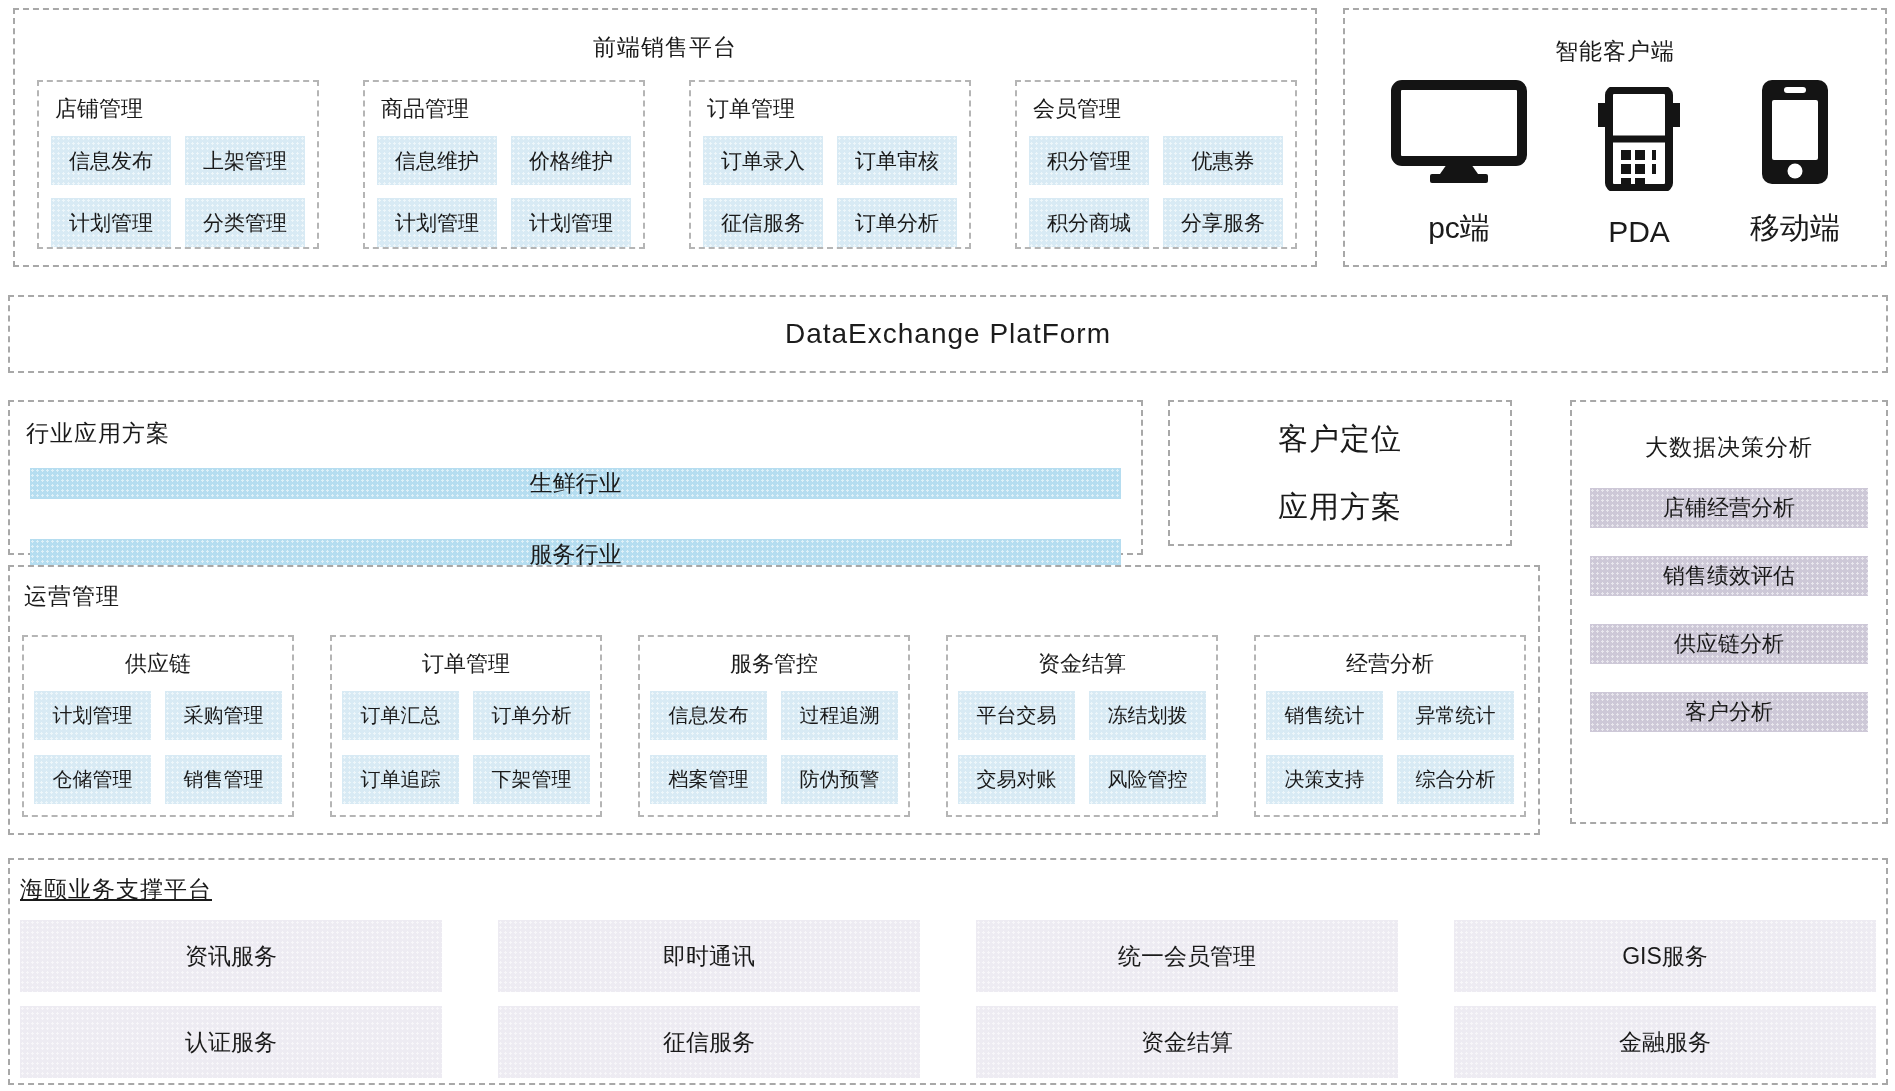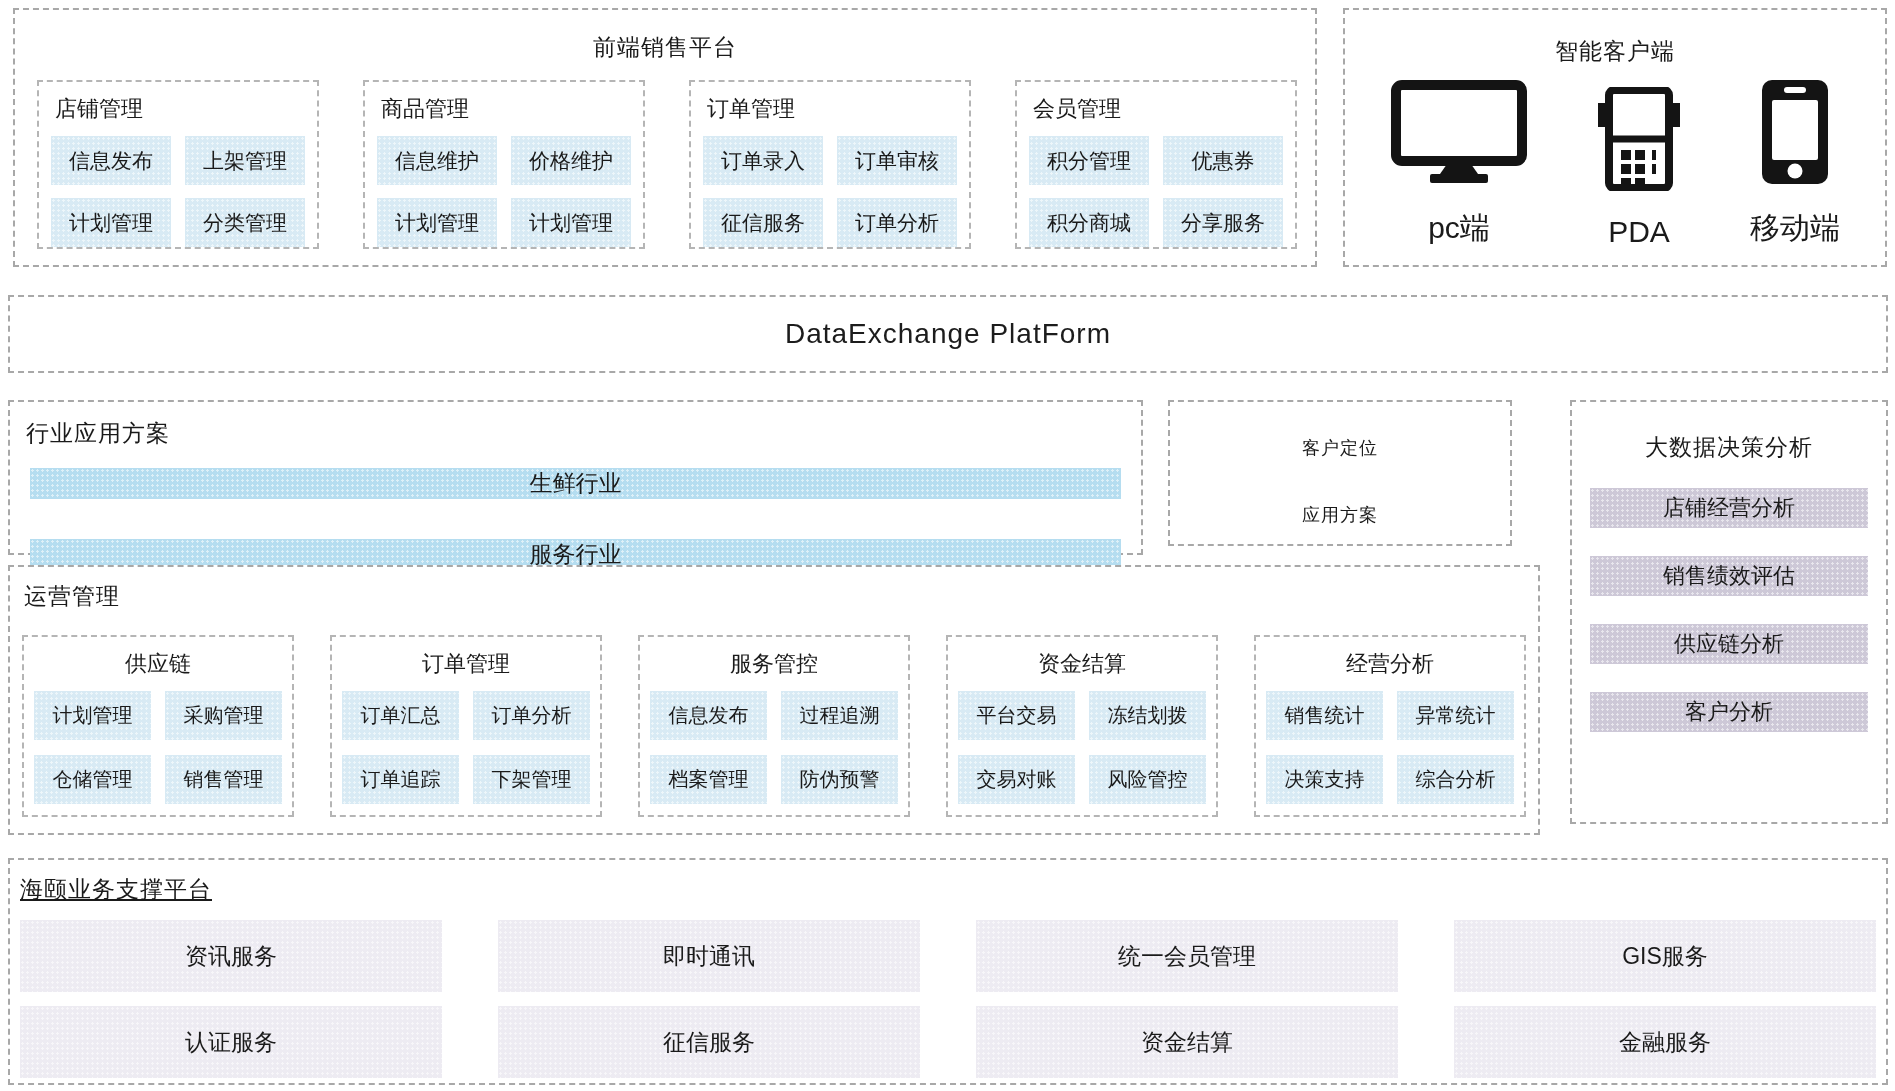--- a/index.html
+++ b/index.html
@@ -39,21 +39,21 @@
   
   #industry{left:8px;top:400px;width:1135px;height:155px;}
   #industry .title{padding:16px 0 0 16px;}
   #industry .row{position:absolute;left:20px;right:20px;top:66px;display:flex;gap:40px;flex-direction:column;}
   .tile-lg{
     flex:1;background-color:#b5ddf0;height:58px;display:flex;align-items:center;justify-content:center;
     font-size:23px;
   }
   
   #custpos{left:1168px;top:400px;width:344px;height:146px;display:flex;flex-direction:column;align-items:center;justify-content:center;gap:27px;}
-  #custpos .cp-line{font-size:18px;letter-spacing:1px;margin-top:16px;}
+  #custpos .cp-line{font-size:30px;letter-spacing:1px;}
   
   #bigdata{left:1570px;top:400px;width:318px;height:424px;}
   #bigdata .title{padding-top:30px;}
   #bigdata .stack{position:absolute;left:18px;right:18px;top:86px;display:flex;flex-direction:column;gap:28px;}
   .tile-lav{
     background-color:#cdc8d7;height:40px;display:flex;align-items:center;justify-content:center;
     font-size:22px;
   }
   
   #operations{left:8px;top:565px;width:1532px;height:270px;}

